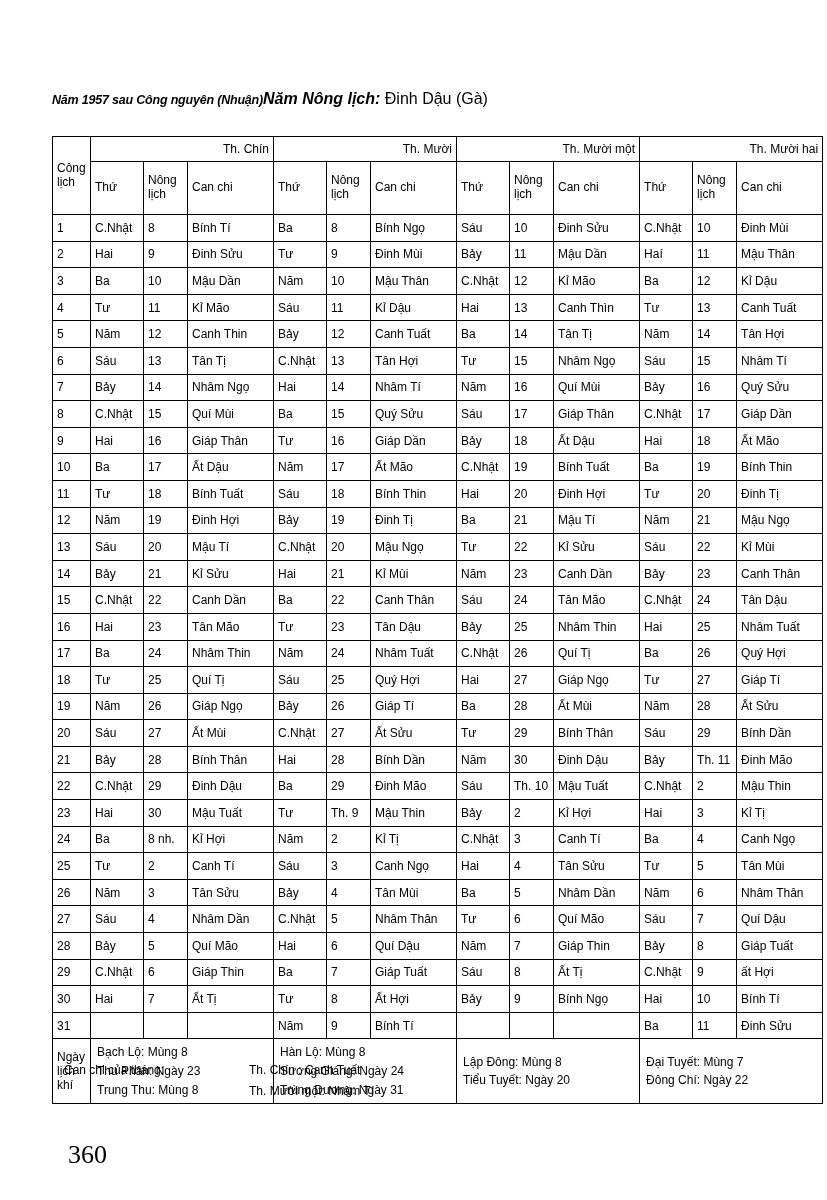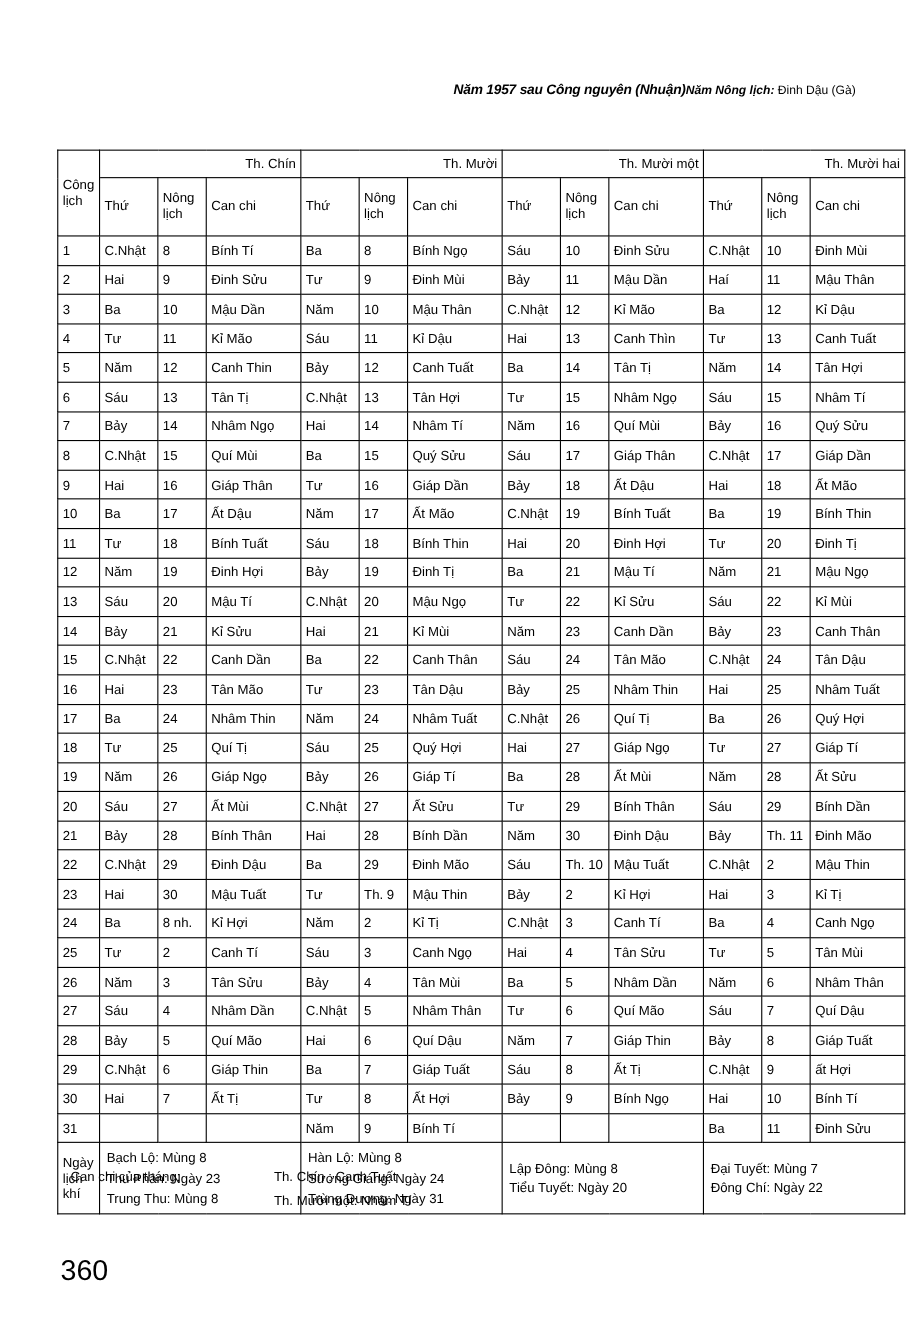--- a/index.html
+++ b/index.html
@@ -20,34 +20,34 @@
     position: absolute;
     left: 0; top: 0;
     width: 827px;
     height: 1200px;
   }
 
   
   .hdr {
     position: absolute;
     left: 52px;
-    top: 74px;
+    top: 90px;
     width: 726px;
     display: flex;
-    justify-content: flex-end;
+    justify-content: flex-start;
     align-items: baseline;
     font-size: 12.5px;
   }
   .hdr-left {
     font-weight: bold;
     font-style: italic;
     letter-spacing: -0.2px;
   }
   .hdr-right {
-    font-size: 11px;
+    font-size: 16px;
     white-space: nowrap;
   }
   .hdr-right .em {
     font-weight: bold;
     font-style: italic;
   }
 
   
   .cal {
     position: absolute;
@@ -125,23 +125,23 @@
     display: flex;
     line-height: 1.75;
   }
   .canchi .lbl { width: 185px; margin-left: 12px; }
   .canchi .c1  { width: 175px; }
   .canchi .c2  { width: 200px; }
 
   
   .pageno {
     position: absolute;
-    left: 55px;
+    left: 68px;
     top: 1140px;
-    font-family: Liberation Sans, sans-serif;
+    font-family: Liberation Serif, serif;
     font-size: 26px;
   }
 </style>
 </head>
 <body>
 
 <div class="page">
 
   <div class="hdr">
     <div class="hdr-left">Năm 1957 sau Công nguyên (Nhuận)</div>

